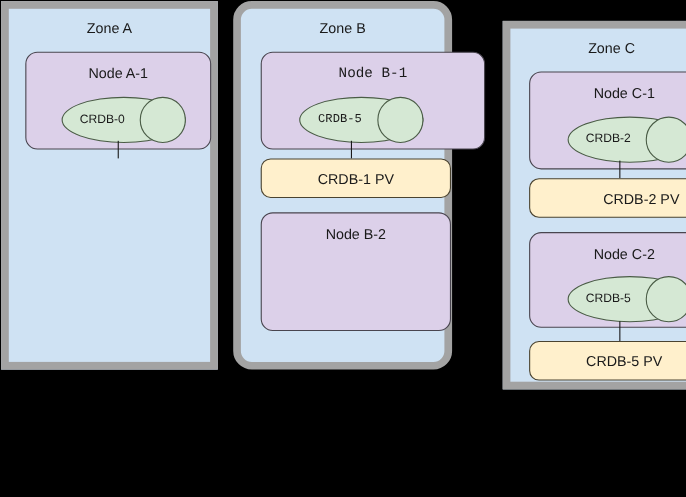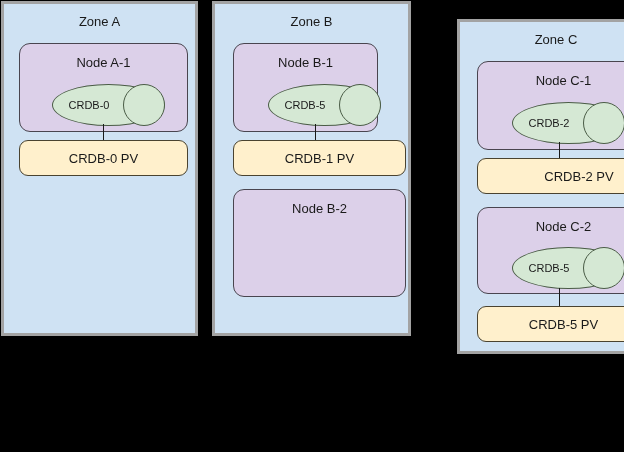--- a/index.html
+++ b/index.html
@@ -16,21 +16,21 @@
   }
   #canvas {
     position: relative;
     width: 624px;
     height: 452px;
     background: #000000;
   }
   .zone {
     position: absolute;
     background: #cfe2f3;
-    border: 3px solid #a3a3a3;
+    border: 7px solid #a3a3a3;
     box-sizing: border-box;
   }
   .zone-title {
     position: absolute;
     top: 10px;
     left: 0;
     width: 100%;
     text-align: center;
     font-size: 13px;
     line-height: 15px;
@@ -119,29 +119,26 @@
       <div class="node-title">Node A-1</div>
       <div class="cyl" style="left:32px; top:40px; width:113px; height:42px;">
         <div class="cyl-body"></div>
         <div class="cyl-cap" style="left:71px; width:42px;"></div>
         <div class="cyl-label" style="left:0px; width:74px;">CRDB-0</div>
       </div>
     </div>
 
     <div class="edge" style="left:99px; top:120px; height:16px;"></div>
 
-    <div class="pv" style="left:15px; top:136px; width:169px; height:36px;">
-      <span class="pv-label">CRDB-0 PV</span>
-    </div>
   </div>
 
-  <div class="zone" style="left:212px; top:1px; width:199px; height:335px;">
+  <div class="zone" style="left:212px; top:1px; width:199px; height:335px;border-radius:17px;">
     <div class="zone-title">Zone B</div>
 
-    <div class="node" style="left:18px; top:39px; width:145px; height:89px;">
+    <div class="node" style="left:18px; top:39px; width:204px; height:89px;font-family:Liberation Mono, monospace;">
       <div class="node-title">Node B-1</div>
       <div class="cyl" style="left:34px; top:40px; width:113px; height:42px;">
         <div class="cyl-body"></div>
         <div class="cyl-cap" style="left:71px; width:42px;"></div>
         <div class="cyl-label" style="left:0px; width:74px;">CRDB-5</div>
       </div>
     </div>
 
     <div class="edge" style="left:100px; top:120px; height:16px;"></div>
 

